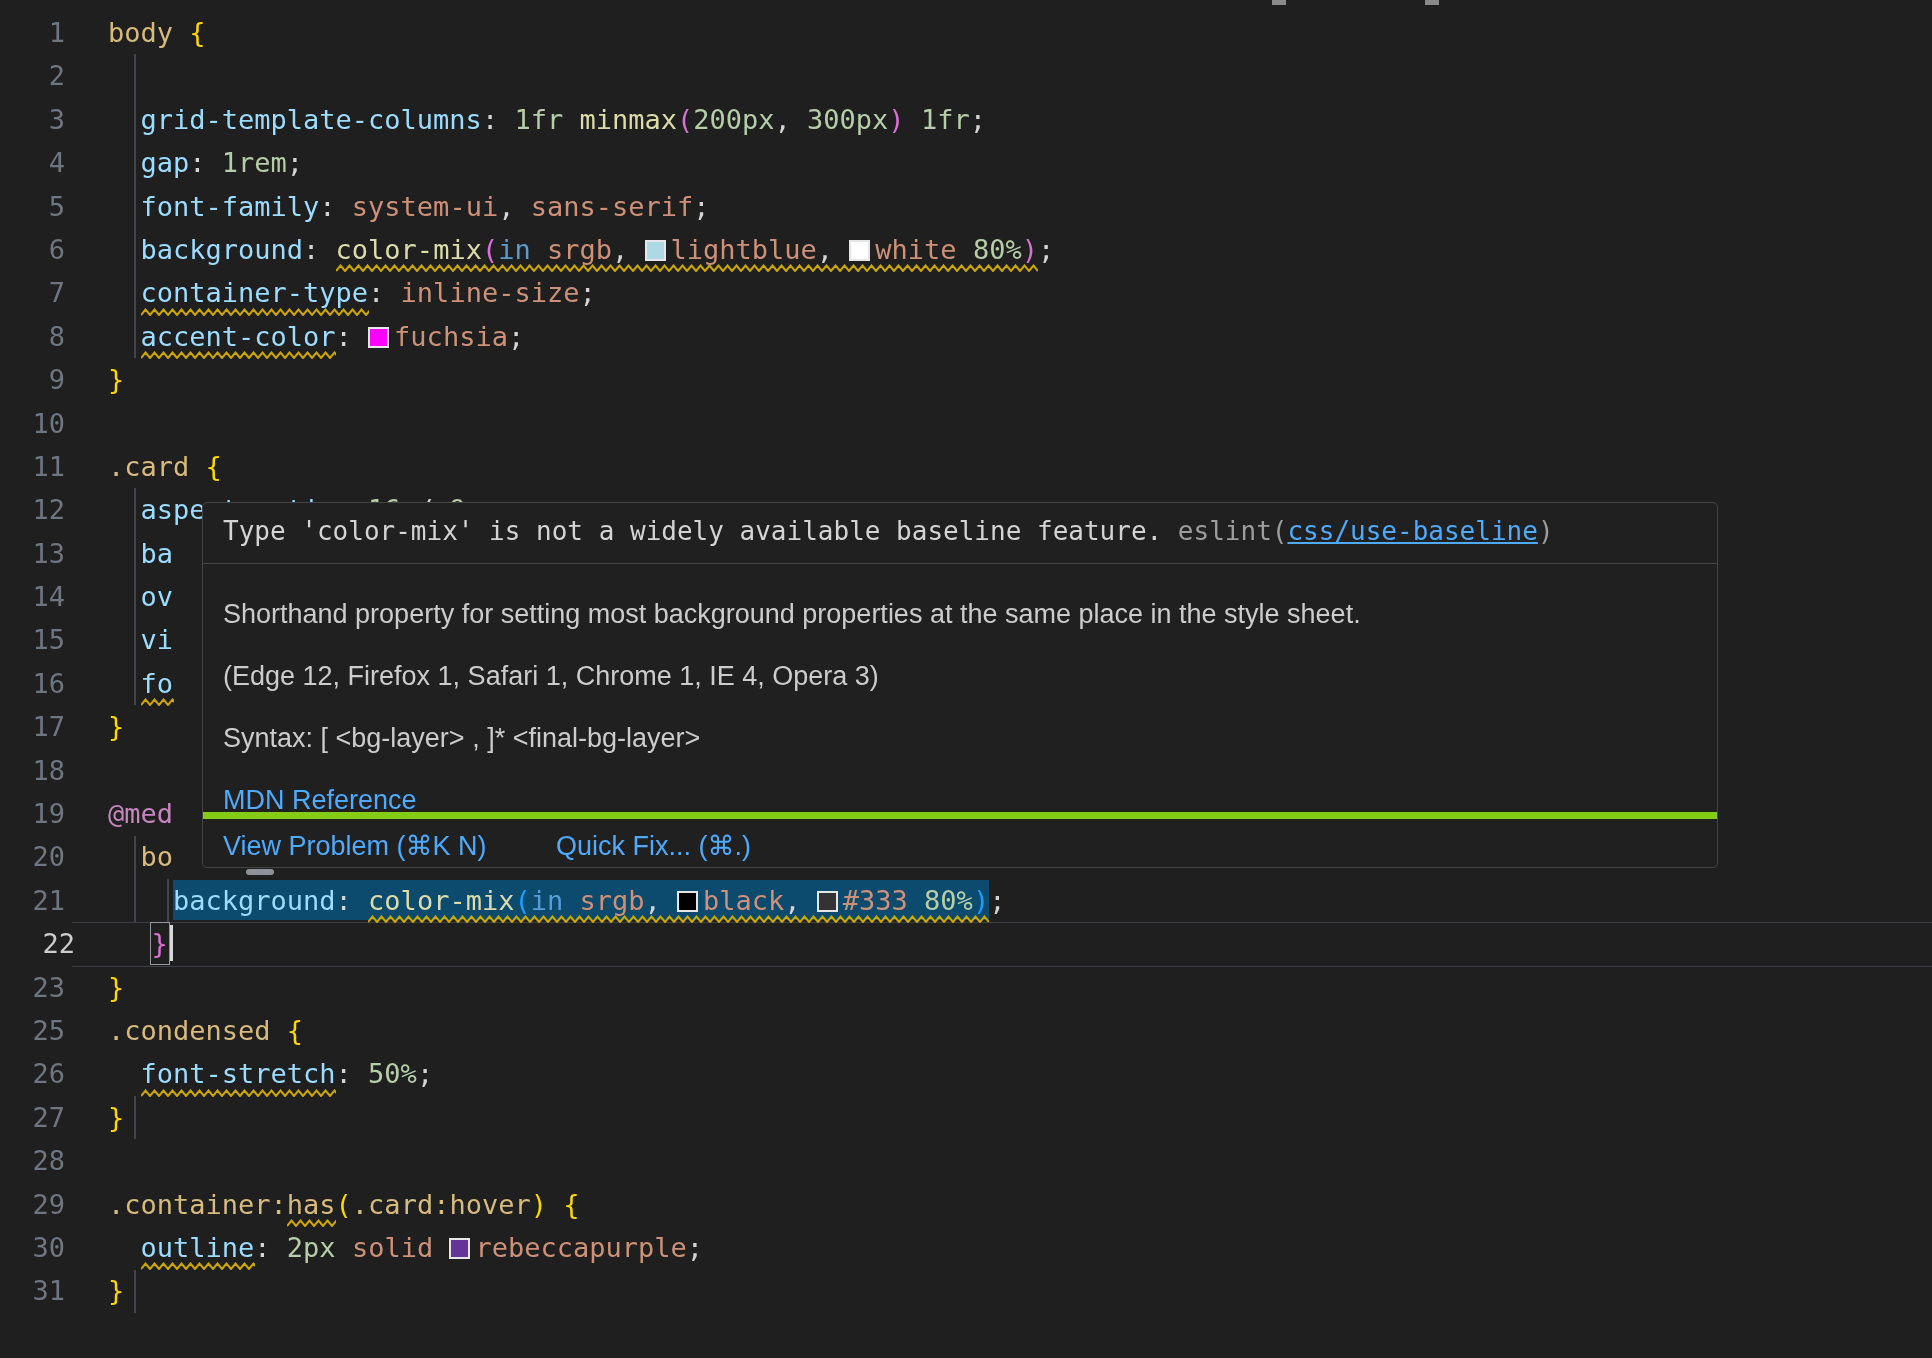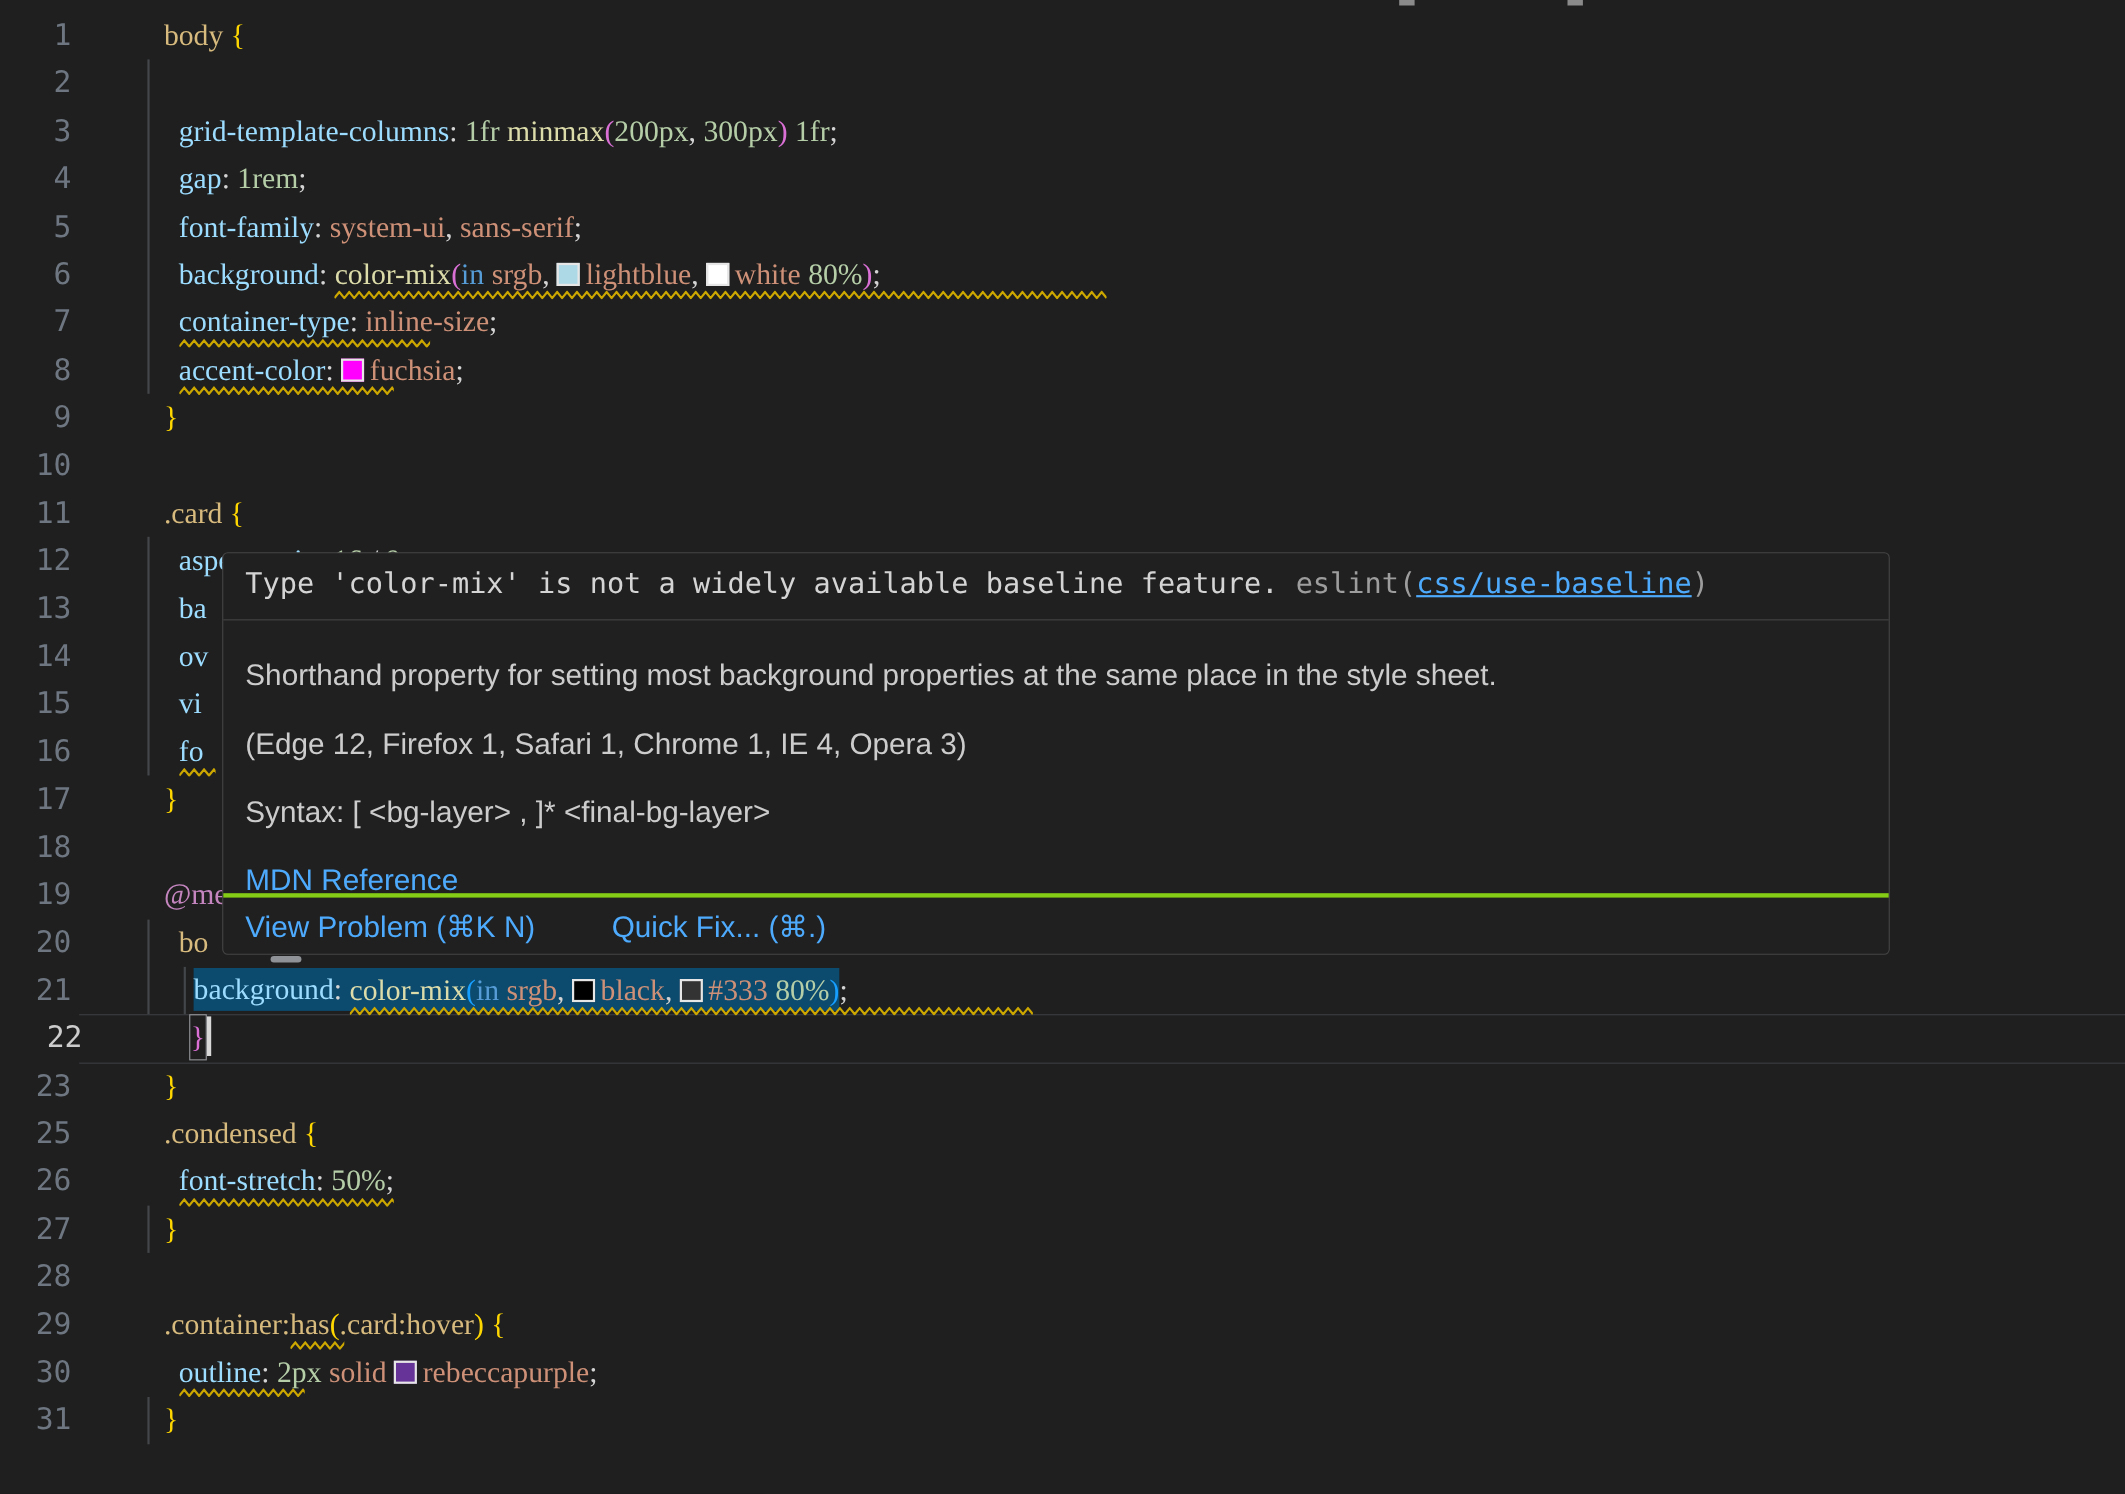--- a/index.html
+++ b/index.html
@@ -3,21 +3,21 @@
 <meta charset="utf-8">
 <style>
   html,body{margin:0;padding:0;background:#1f1f1f;}
   #stage{position:relative;width:1932px;height:1358px;background:#1f1f1f;overflow:hidden;
          font-family:"DejaVu Sans Mono",monospace;}
   
   #lines{position:absolute;left:0;top:11px;width:100%;}
   .row{display:flex;height:43.4px;line-height:43.4px;font-size:27px;position:relative;}
   .gut{flex:0 0 65px;text-align:right;color:#6e7681;user-select:none;}
   .row.cur .gut{color:#cccccc;margin-left:10px;}
-  .code{white-space:pre;margin-left:84px;color:#d4d4d4;font-family:Liberation Serif, serif;}
+  .code{white-space:pre;margin-left:43px;color:#d4d4d4;}
   
   .tk-sel{color:#d7ba7d;} .tk-prop{color:#9cdcfe;} .tk-pun{color:#d4d4d4;}
   .tk-val{color:#ce9178;} .tk-num{color:#b5cea8;} .tk-fn{color:#dcdcaa;}
   .tk-kw{color:#569cd6;}  .tk-at{color:#c586c0;}
   .tk-b1{color:#ffd700;}  .tk-b2{color:#da70d6;} .tk-b3{color:#179fff;}
   
   .sq{position:relative;display:inline-block;}
   .sq svg{position:absolute;left:0;bottom:-1px;}
   
   .selrange{background:#0c4a6e;padding:4.5px 0;}
@@ -39,21 +39,21 @@
          color:#cccccc;font-family:"Liberation Sans",sans-serif;}
   .hov-error{height:61px;box-sizing:border-box;border-bottom:1px solid #454545;
              padding:13px 20px 0;font-family:"DejaVu Sans Mono",monospace;font-size:26px;
              color:#d4d4d4;white-space:pre;overflow:hidden;}
   .hov-error .dim{color:#9d9d9d;}
   .link{color:#4daafc;text-decoration:none;cursor:pointer;}
   .u{text-decoration:underline;}
   .hov-docs{padding:17px 20px 0;font-size:27px;}
   .hov-docs p{margin:16px 0 28px;line-height:34px;}
   .hov-actions{position:absolute;left:0;right:0;bottom:0;height:55px;box-sizing:border-box;
-               border-top:4px solid #84cc16;padding:10px 20px;font-size:27px;line-height:34px;}
+               border-top:7px solid #84cc16;padding:10px 20px;font-size:27px;line-height:34px;}
   .hov-actions .act{margin-right:62px;}
   #notch{position:absolute;left:246px;top:869px;width:28px;height:6px;background:#8f9296;
          border-radius:3px;z-index:6;}
   .speck{position:absolute;top:0;height:5px;width:14px;background:#8a8a8a;z-index:0;}
 </style>
 </head>
 <body>
 
 <div id="stage">
 

